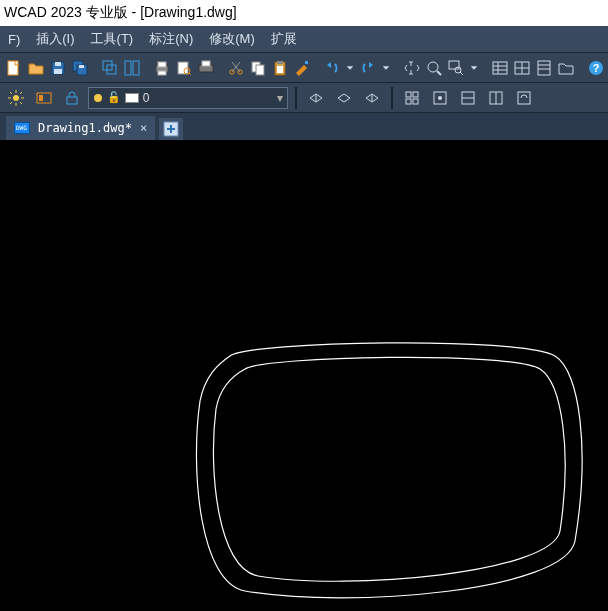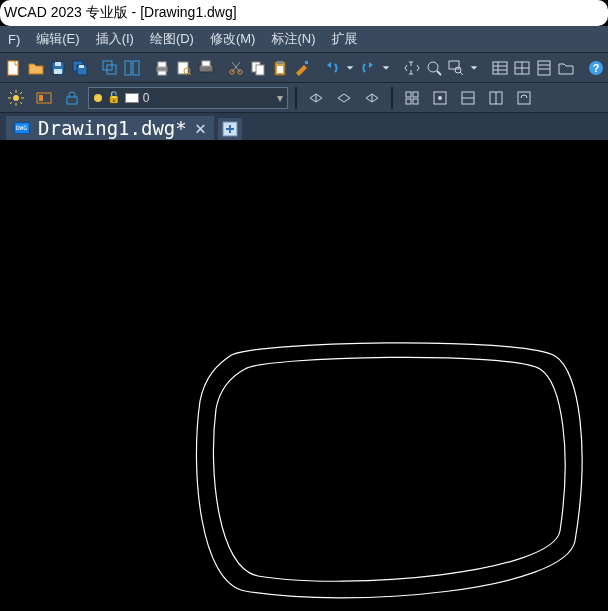--- a/index.html
+++ b/index.html
@@ -1,19 +1,19 @@
 <!DOCTYPE html>
 <html><head>
 <meta charset="utf-8">
 <style>
   * { box-sizing: border-box; margin: 0; padding: 0; }
   body { width: 608px; height: 611px; background: #000; font-family: "Microsoft YaHei", "SimSun", sans-serif; font-size: 13px; color: #ddd; overflow: hidden; }
 
   
-  .titlebar { height: 26px; background: #fff; color: #000; display: flex; align-items: center; padding: 0 4px; font-size: 14px; border-radius: 10px; }
+  .titlebar { height: 26px; background: #fff; color: #000; display: flex; align-items: center; padding: 0 4px; font-size: 14px; }
 
   
   .menubar { height: 27px; background: #3a4a5e; display: flex; align-items: stretch; border-bottom: 1px solid #1a2530; }
   .menu-item { padding: 0 8px; display: flex; align-items: center; color: #d8e0ea; cursor: default; white-space: nowrap; }
 
   
   .toolbar { background: #344456; padding: 2px 4px; display: flex; align-items: center; gap: 2px; border-bottom: 1px solid #1a2530; height: 30px; }
   .toolbar2 { background: #344456; padding: 2px 4px; display: flex; align-items: center; gap: 4px; border-bottom: 1px solid #1a2530; height: 30px; }
 
   .tbtn { width: 24px; height: 24px; display: flex; align-items: center; justify-content: center; border: 1px solid transparent; cursor: pointer; }
@@ -22,21 +22,21 @@
 
   
   .ic { width: 18px; height: 18px; display: block; }
   .layerbox { height: 22px; min-width: 200px; background: #2a3848; border: 1px solid #5c7289; display: flex; align-items: center; padding: 0 4px; color: #ddd; font-size: 12px; gap: 4px; }
   .layerbox .dd { margin-left: auto; color: #aaa; }
 
   .swatch { width: 14px; height: 10px; background: #fff; border: 1px solid #888; }
 
   
   .tabbar { height: 28px; background: #2b3a4c; display: flex; align-items: flex-end; padding-left: 6px; gap: 4px; border-bottom: 1px solid #000; }
-  .filetab { height: 24px; background: #3b4f68; color: #fff; display: flex; align-items: center; padding: 0 8px; font-family: "Consolas","SimSun",monospace; font-size: 19px; gap: 8px; }
+  .filetab { height: 24px; background: #3b4f68; color: #fff; display: flex; align-items: center; padding: 0 8px; font-family: "Consolas","SimSun",monospace; font-size: 12px; gap: 8px; }
   .filetab .ficon { width: 16px; height: 12px; background: #1684f3; border: 1px solid #0a528f; position: relative; }
   .filetab .ficon::before { content: "DWG"; font-size: 6px; color: #fff; position: absolute; top: 1px; left: 1px; }
   .filetab .close { color: #cfd8e4; cursor: pointer; }
   .newtab { width: 24px; height: 22px; background: #3b4f68; display: flex; align-items: center; justify-content: center; cursor: pointer; }
 
   
   .canvas { position: relative; width: 608px; height: 470px; background: #000; }
   .canvas svg { position: absolute; top: 0; left: 0; }
 </style>
 </head>
@@ -44,33 +44,30 @@
 
 <div class="titlebar">
   <span>WCAD 2023 专业版 - [Drawing1.dwg]</span>
 </div>
 
 <div class="menubar">
   <div class="menu-item">
       <span>F)</span>
     </div>
   <div class="menu-item">
-      <span>编辑(E)</span>
-    </div>
-  <div class="menu-item">
       <span>插入(I)</span>
     </div>
   <div class="menu-item">
-      <span>绘图(D)</span>
+      <span>工具(T)</span>
+    </div>
+  <div class="menu-item">
+      <span>标注(N)</span>
     </div>
   <div class="menu-item">
       <span>修改(M)</span>
-    </div>
-  <div class="menu-item">
-      <span>标注(N)</span>
     </div>
   <div class="menu-item">
       <span>扩展</span>
     </div>
 </div>
 
 <div class="toolbar">
 
   <div class="tbtn">
       <svg class="ic" viewBox="0 0 18 18">

